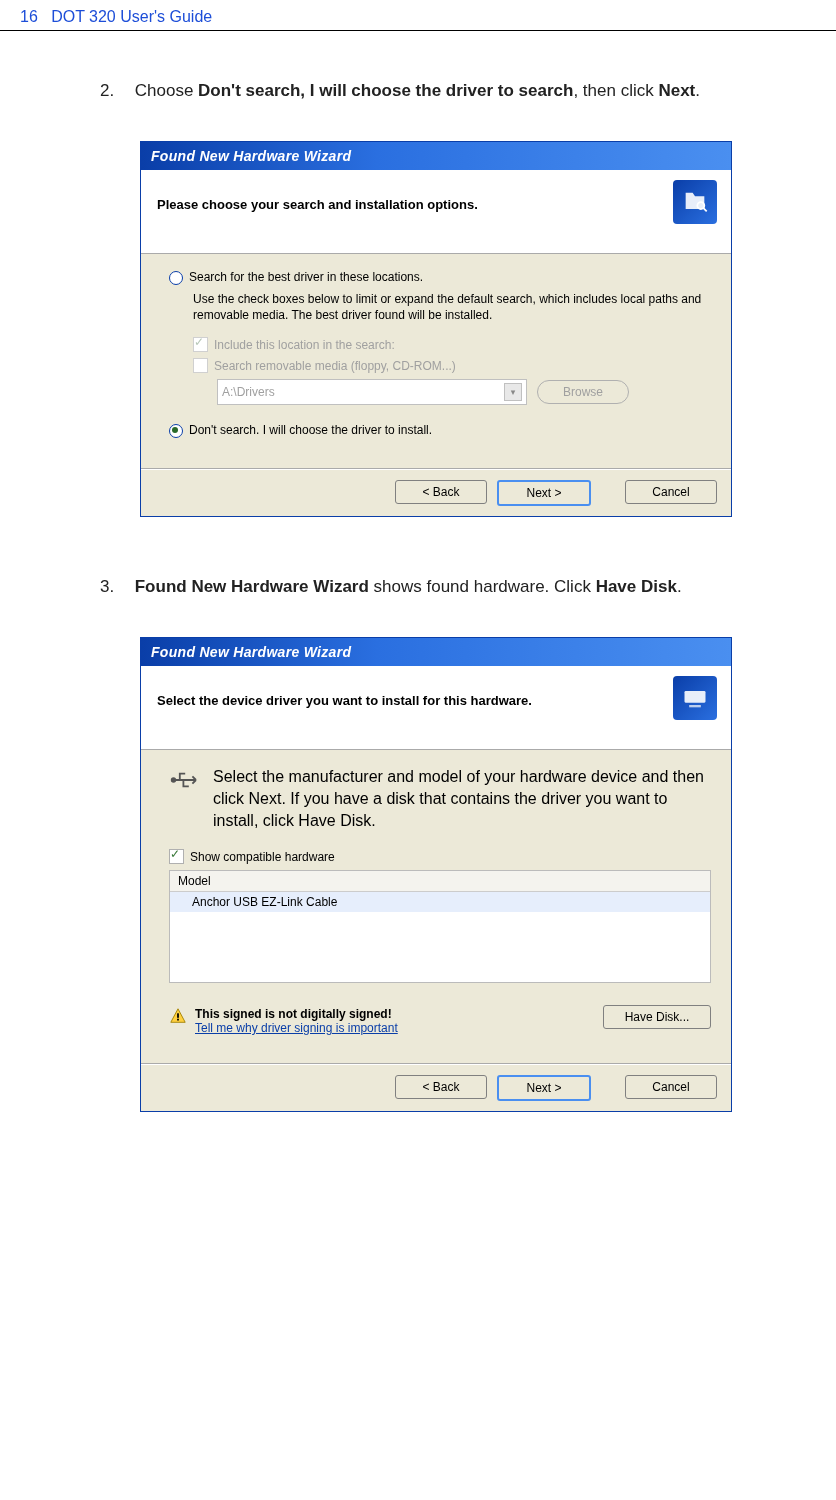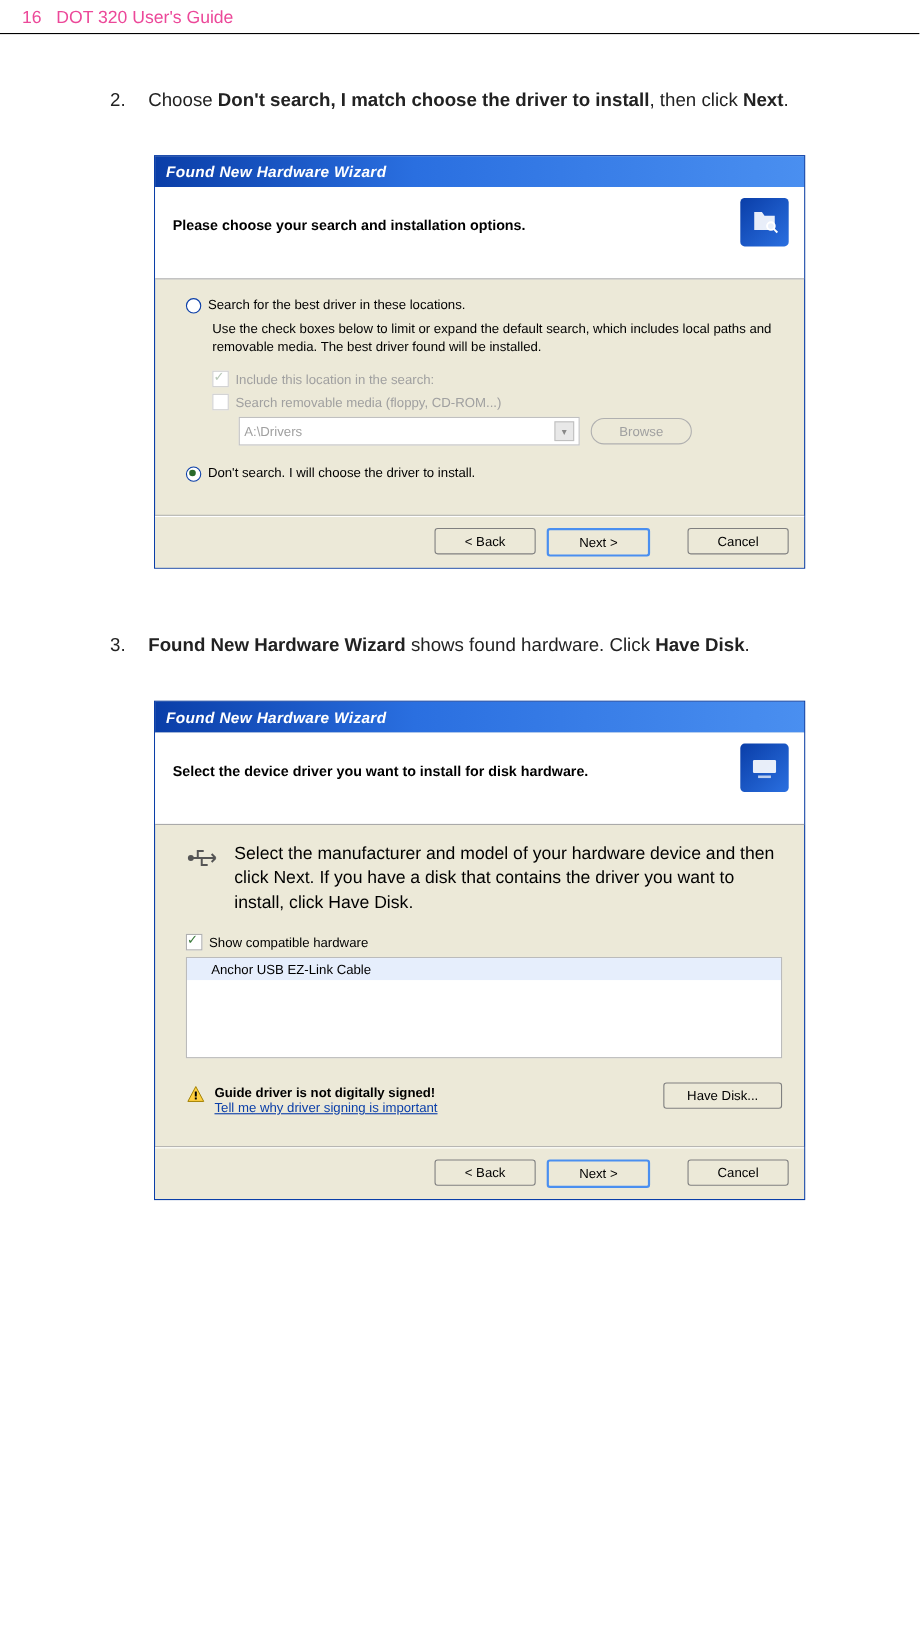--- a/index.html
+++ b/index.html
@@ -8,21 +8,21 @@
     font-family: Arial, sans-serif;
     background: #fff;
     width: 836px;
   }
   .page-header {
     border-bottom: 1px solid #000;
     padding: 8px 4px 4px 20px;
     font-family: "Segoe UI", Arial, sans-serif;
     font-size: 16px;
     font-weight: 300;
-    color: #ec4899;
+    color: #1d4ed8;
   }
   .content {
     padding: 50px 60px 20px 100px;
   }
   .step {
     margin-bottom: 40px;
     font-family: "Segoe UI", Arial, sans-serif;
     font-size: 17px;
     font-weight: 300;
     color: #222;
@@ -143,21 +143,21 @@
 
 <div class="page-header">
   <span>16</span>&nbsp;&nbsp;&nbsp;<span>DOT 320 User's Guide</span>
 </div>
 
 <div class="content">
 
   <div class="step">
     <span class="step-num">2.</span>
     <span class="step-text">
-      <span>Choose </span><b>Don't search, I match choose the driver to install</b><span>, then click </span><b>Next</b><span>.</span>
+      <span>Choose </span><b>Don't search, I will choose the driver to search</b><span>, then click </span><b>Next</b><span>.</span>
     </span>
   </div>
 
   <div class="wizard">
     <div class="titlebar">Found New Hardware Wizard</div>
     <div class="wiz-header">
       <div class="wiz-header-text">Please choose your search and installation options.</div>
       <div class="wiz-icon">
         <svg viewBox="0 0 24 24">
             <path d="M4 4h6l2 3h8v11H4z" fill="#fff" opacity="0.9"></path>
@@ -205,53 +205,54 @@
   <div class="step">
     <span class="step-num">3.</span>
     <span class="step-text">
       <b>Found New Hardware Wizard</b><span> shows found hardware. Click </span><b>Have Disk</b><span>.</span>
     </span>
   </div>
 
   <div class="wizard">
     <div class="titlebar">Found New Hardware Wizard</div>
     <div class="wiz-header">
-      <div class="wiz-header-text">Select the device driver you want to install for disk hardware.</div>
+      <div class="wiz-header-text">Select the device driver you want to install for this hardware.</div>
       <div class="wiz-icon">
         <svg viewBox="0 0 24 24">
             <rect x="3" y="6" width="18" height="10" rx="1" fill="#fff" opacity="0.9"></rect>
             <rect x="7" y="18" width="10" height="2" fill="#fff" opacity="0.7"></rect>
           </svg>
       </div>
     </div>
     <div class="wiz-body">
       <div class="desc-row">
         <svg class="usb-icon" viewBox="0 0 40 30">
           <path d="M5 15 L30 15 M30 15 L26 11 M30 15 L26 19 M12 15 L12 8 L18 8 M16 15 L16 22 L22 22" stroke="#555" stroke-width="2" fill="none"></path>
           <circle cx="5" cy="15" r="3" fill="#555"></circle>
         </svg>
         <div style="font-size:16px;line-height:1.35;">Select the manufacturer and model of your hardware device and then click Next. If you have a disk that contains the driver you want to install, click Have Disk.</div>
       </div>
       <div class="check-row" style="margin-left:0;">
         <div class="checkbox checked"></div>
         <span>Show compatible hardware</span>
       </div>
       <div class="table-box">
+        <div class="table-header">Model</div>
         <div class="table-cell">Anchor USB EZ-Link Cable</div>
         <div class="table-empty"></div>
       </div>
       <div class="have-disk-row">
         <div class="warn-row">
           <svg class="warn-icon" viewBox="0 0 20 20">
             <path d="M10 2 L18 17 L2 17 Z" fill="#ffd040" stroke="#a08000"></path>
             <rect x="9" y="7" width="2" height="5" fill="#000"></rect>
               <rect x="9" y="13" width="2" height="2" fill="#000"></rect>
           </svg>
           <div>
-            <b>Guide driver is not digitally signed!</b><br>
+            <b>This signed is not digitally signed!</b><br>
             <span class="link">Tell me why driver signing is important</span>
           </div>
         </div>
         <div class="btn" style="min-width:90px;margin-top:4px;">Have Disk...</div>
       </div>
     </div>
     <div class="divider"></div>
     <div class="wiz-footer">
       <div class="btn">&lt; Back</div>
       <div class="btn primary">Next &gt;</div>

